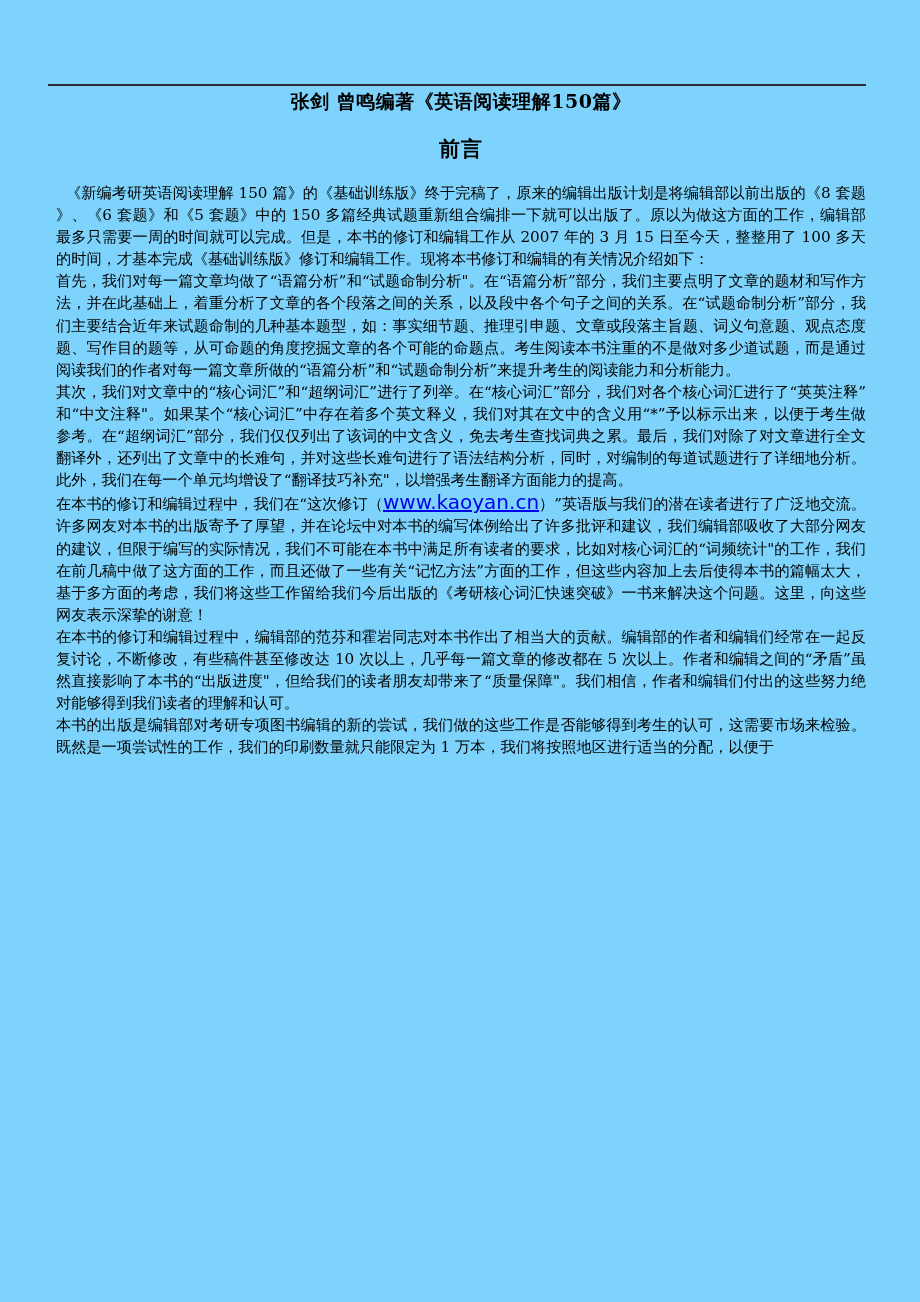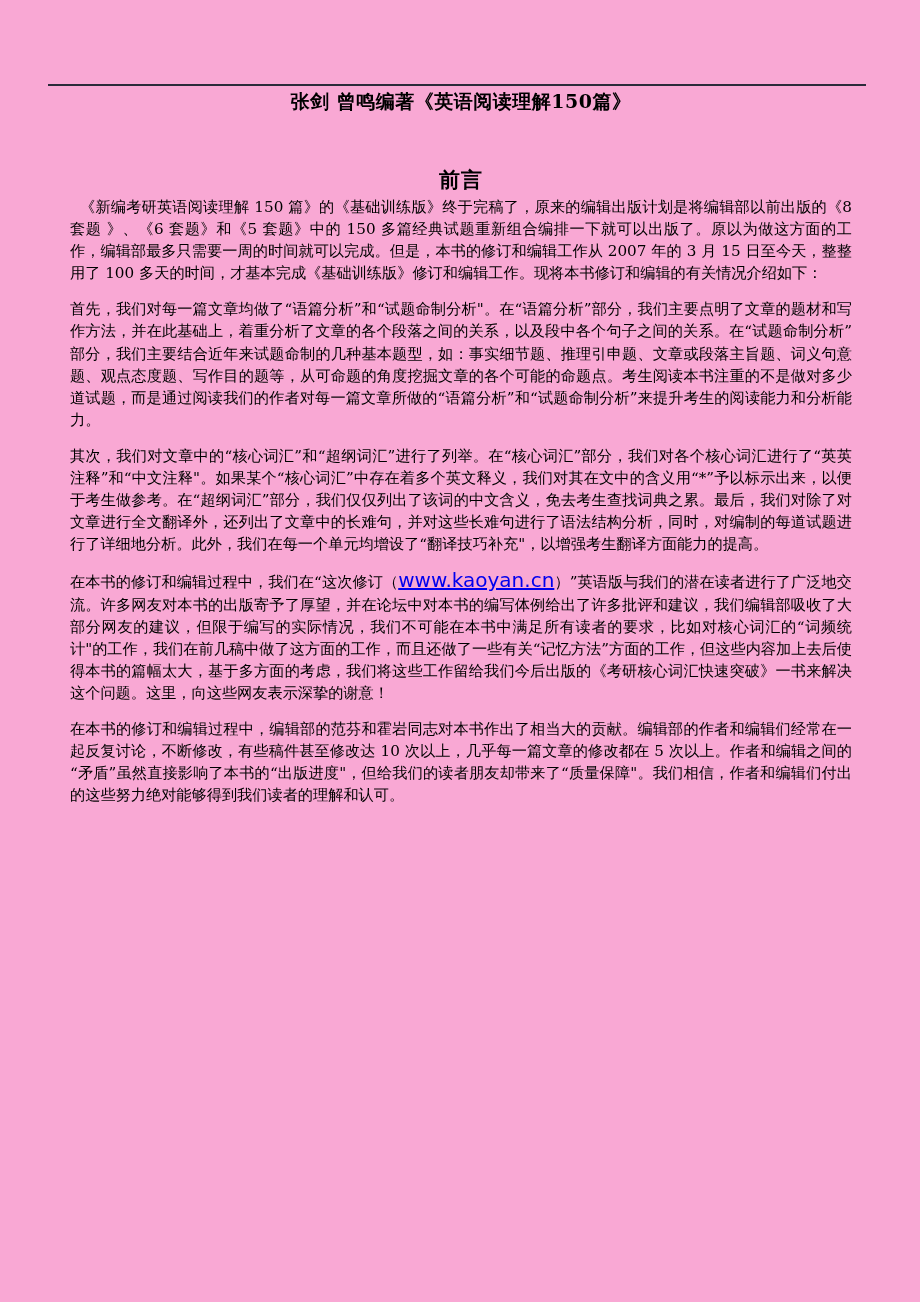--- a/index.html
+++ b/index.html
@@ -10,21 +10,21 @@
   }
   body {
     font-family: "DejaVu Serif", "Liberation Serif", serif;
     color: #000000;
   }
   .page {
     position: relative;
     width: 920px;
     height: 1302px;
     margin: 0 auto;
-    background: #f9a8d4;
+    background: #7dd3fc;
     overflow: hidden;
     box-sizing: border-box;
   }
   .content {
     position: absolute;
     left: 56px;
     top: 0;
     width: 810px;
   }
   .header-rule {
@@ -52,30 +52,29 @@
     position: absolute;
     left: 0;
     top: 135px;
     width: 810px;
     text-align: center;
     font-family: "DejaVu Serif", "Liberation Serif", serif;
     font-weight: bold;
     font-size: 21px;
     line-height: 28px;
     letter-spacing: 1px;
-    margin-top: 31px;
   }
   .body-text {
     position: absolute;
     left: 0;
     top: 182px;
     width: 810px;
   }
   p.para {
-    margin: 14px;
+    margin: 0;
     padding: 0;
     font-size: 15.2px;
     line-height: 22.1px;
     text-align: justify;
     text-justify: inter-character;
     text-align-last: left;
     word-break: break-all;
     font-family: "DejaVu Serif", "Liberation Serif", serif;
   }
   p.indent {
@@ -113,16 +112,17 @@
 
 
       <p class="para">首先，我们对每一篇文章均做了“语篇分析”和“试题命制分析"。在“语篇分析”部分，我们主要点明了文章的题材和写作方法，并在此基础上，着重分析了文章的各个段落之间的关系，以及段中各个句子之间的关系。在“试题命制分析”部分，我们主要结合近年来试题命制的几种基本题型，如：事实细节题、推理引申题、文章或段落主旨题、词义句意题、观点态度题、写作目的题等，从可命题的角度挖掘文章的各个可能的命题点。考生阅读本书注重的不是做对多少道试题，而是通过阅读我们的作者对每一篇文章所做的“语篇分析”和“试题命制分析”来提升考生的阅读能力和分析能力。</p>
 
       <p class="para">其次，我们对文章中的“核心词汇”和“超纲词汇”进行了列举。在“核心词汇”部分，我们对各个核心词汇进行了“英英注释”和“中文注释"。如果某个“核心词汇”中存在着多个英文释义，我们对其在文中的含义用“*”予以标示出来，以便于考生做参考。在“超纲词汇”部分，我们仅仅列出了该词的中文含义，免去考生查找词典之累。最后，我们对除了对文章进行全文翻译外，还列出了文章中的长难句，并对这些长难句进行了语法结构分析，同时，对编制的每道试题进行了详细地分析。此外，我们在每一个单元均增设了“翻译技巧补充"，以增强考生翻译方面能力的提高。</p>
 
       <p class="para"><span>在本书的修订和编辑过程中，我们在“这次修订（</span><a class="link" href="#">www.kaoyan.cn</a><span>）”英语版与我们的潜在读者进行了广泛地交流。许多网友对本书的出版寄予了厚望，并在论坛中对本书的编写体例给出了许多批评和建议，我们编辑部吸收了大部分网友的建议，但限于编写的实际情况，我们不可能在本书中满足所有读者的要求，比如对核心词汇的“词频统计"的工作，我们在前几稿中做了这方面的工作，而且还做了一些有关“记忆方法”方面的工作，但这些内容加上去后使得本书的篇幅太大，基于多方面的考虑，我们将这些工作留给我们今后出版的《考研核心词汇快速突破》一书来解决这个问题。这里，向这些网友表示深挚的谢意！</span></p>
 
       <p class="para">在本书的修订和编辑过程中，编辑部的范芬和霍岩同志对本书作出了相当大的贡献。编辑部的作者和编辑们经常在一起反复讨论，不断修改，有些稿件甚至修改达 10 次以上，几乎每一篇文章的修改都在 5 次以上。作者和编辑之间的“矛盾”虽然直接影响了本书的“出版进度"，但给我们的读者朋友却带来了“质量保障"。我们相信，作者和编辑们付出的这些努力绝对能够得到我们读者的理解和认可。</p>
 
+      <p class="para">本书的出版是编辑部对考研专项图书编辑的新的尝试，我们做的这些工作是否能够得到考生的认可，这需要市场来检验。既然是一项尝试性的工作，我们的印刷数量就只能限定为 1 万本，我们将按照地区进行适当的分配，以便于</p>
 
     </div>
   </div>
 </div>
 
 </body></html>

